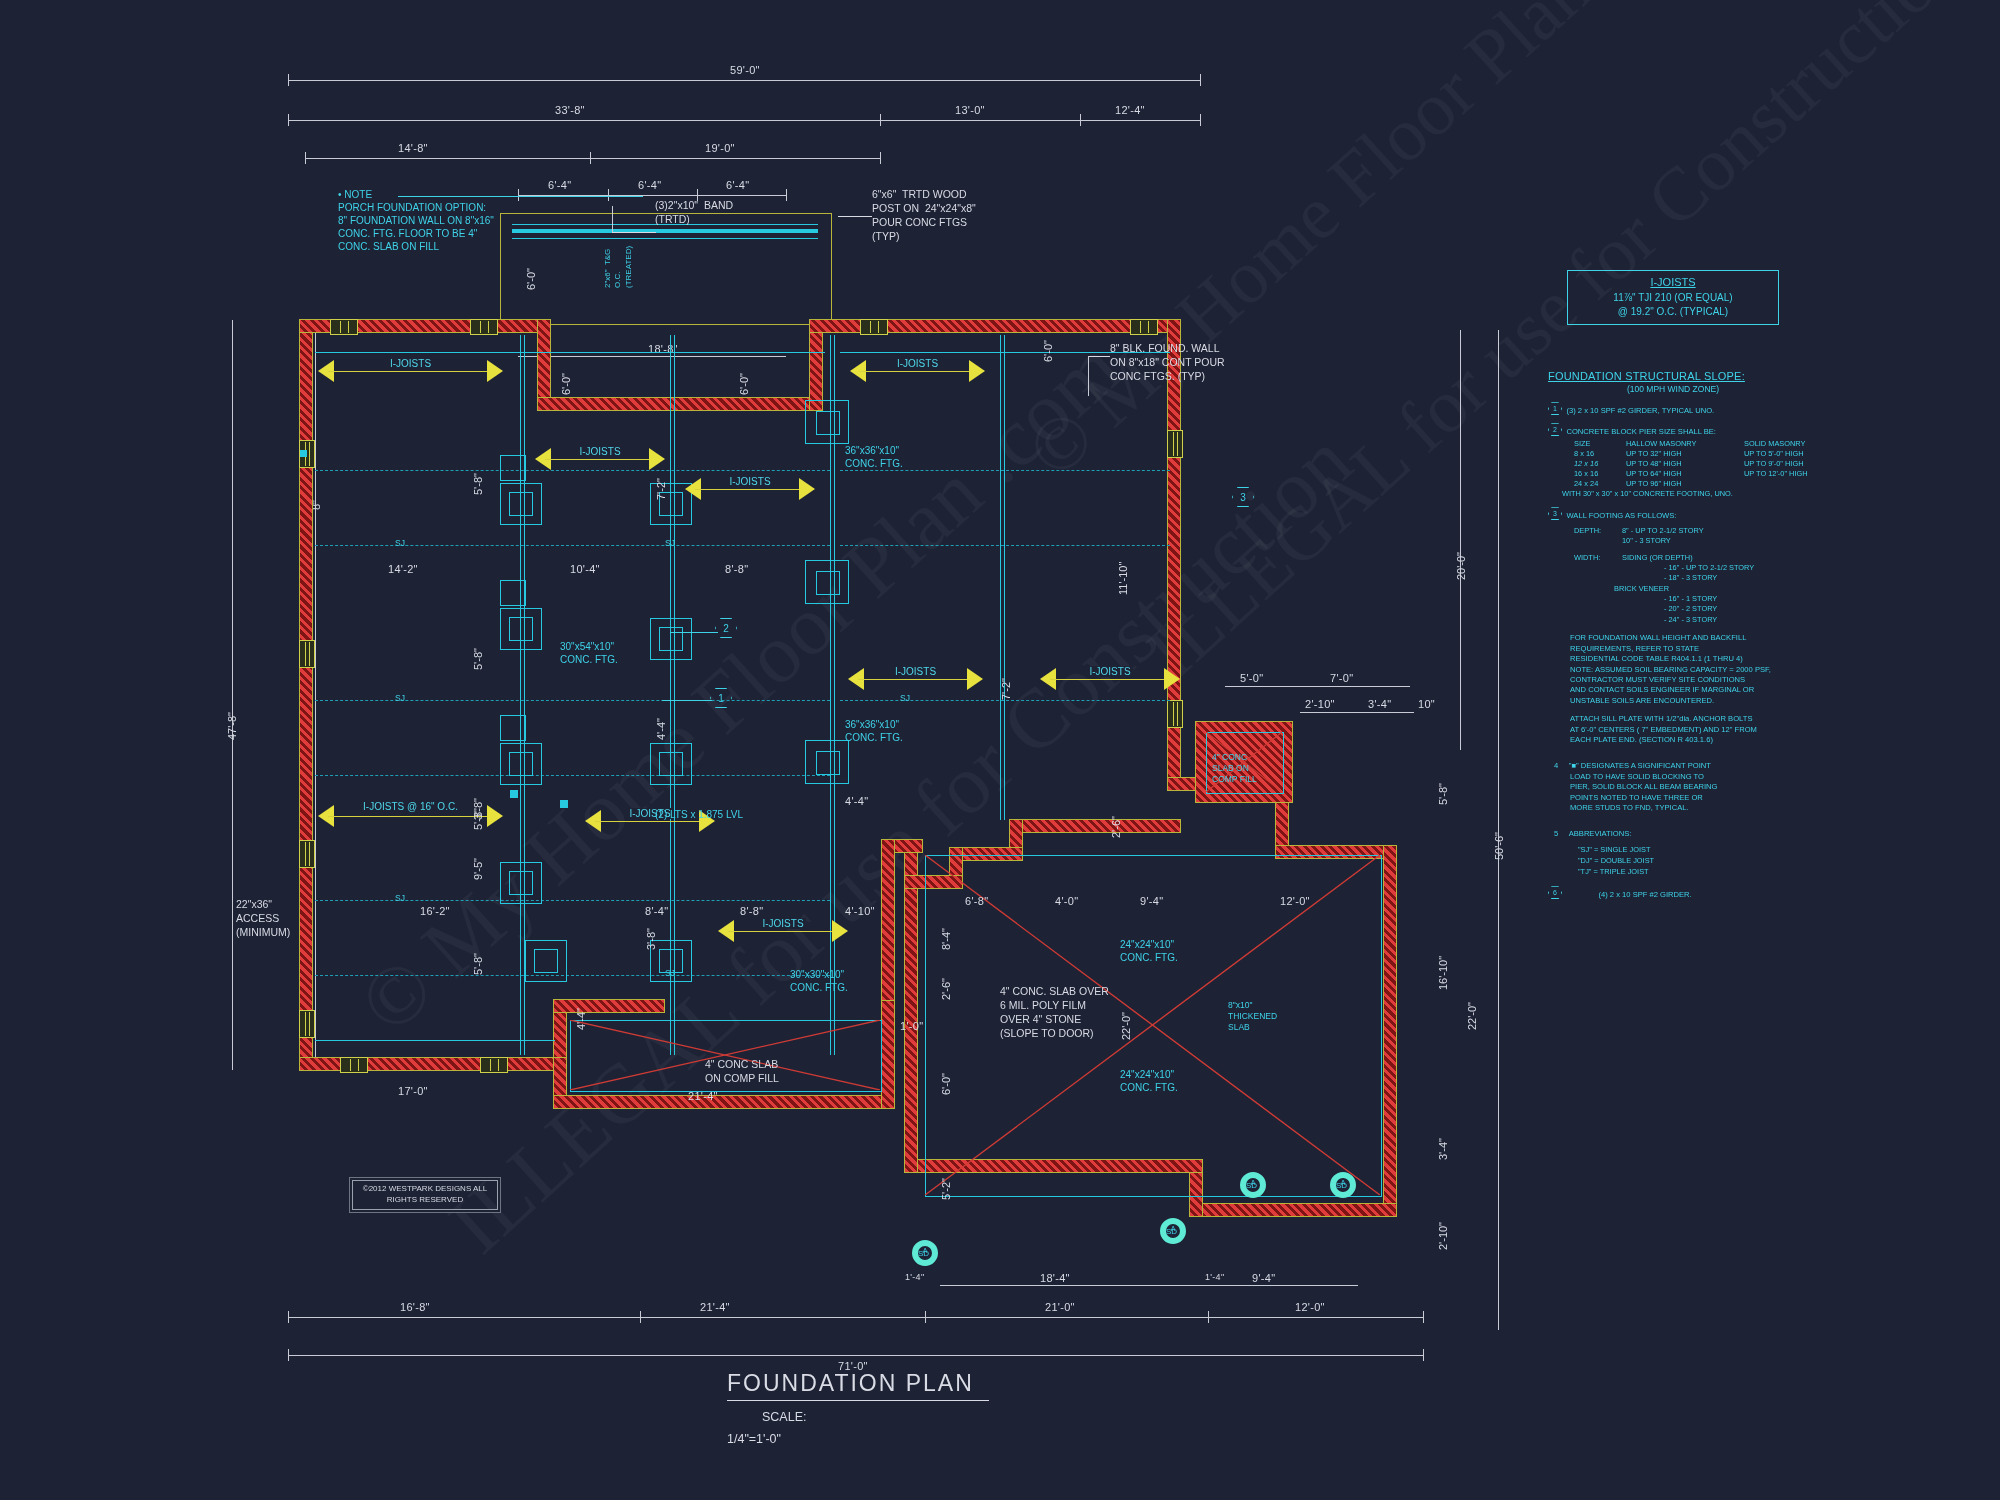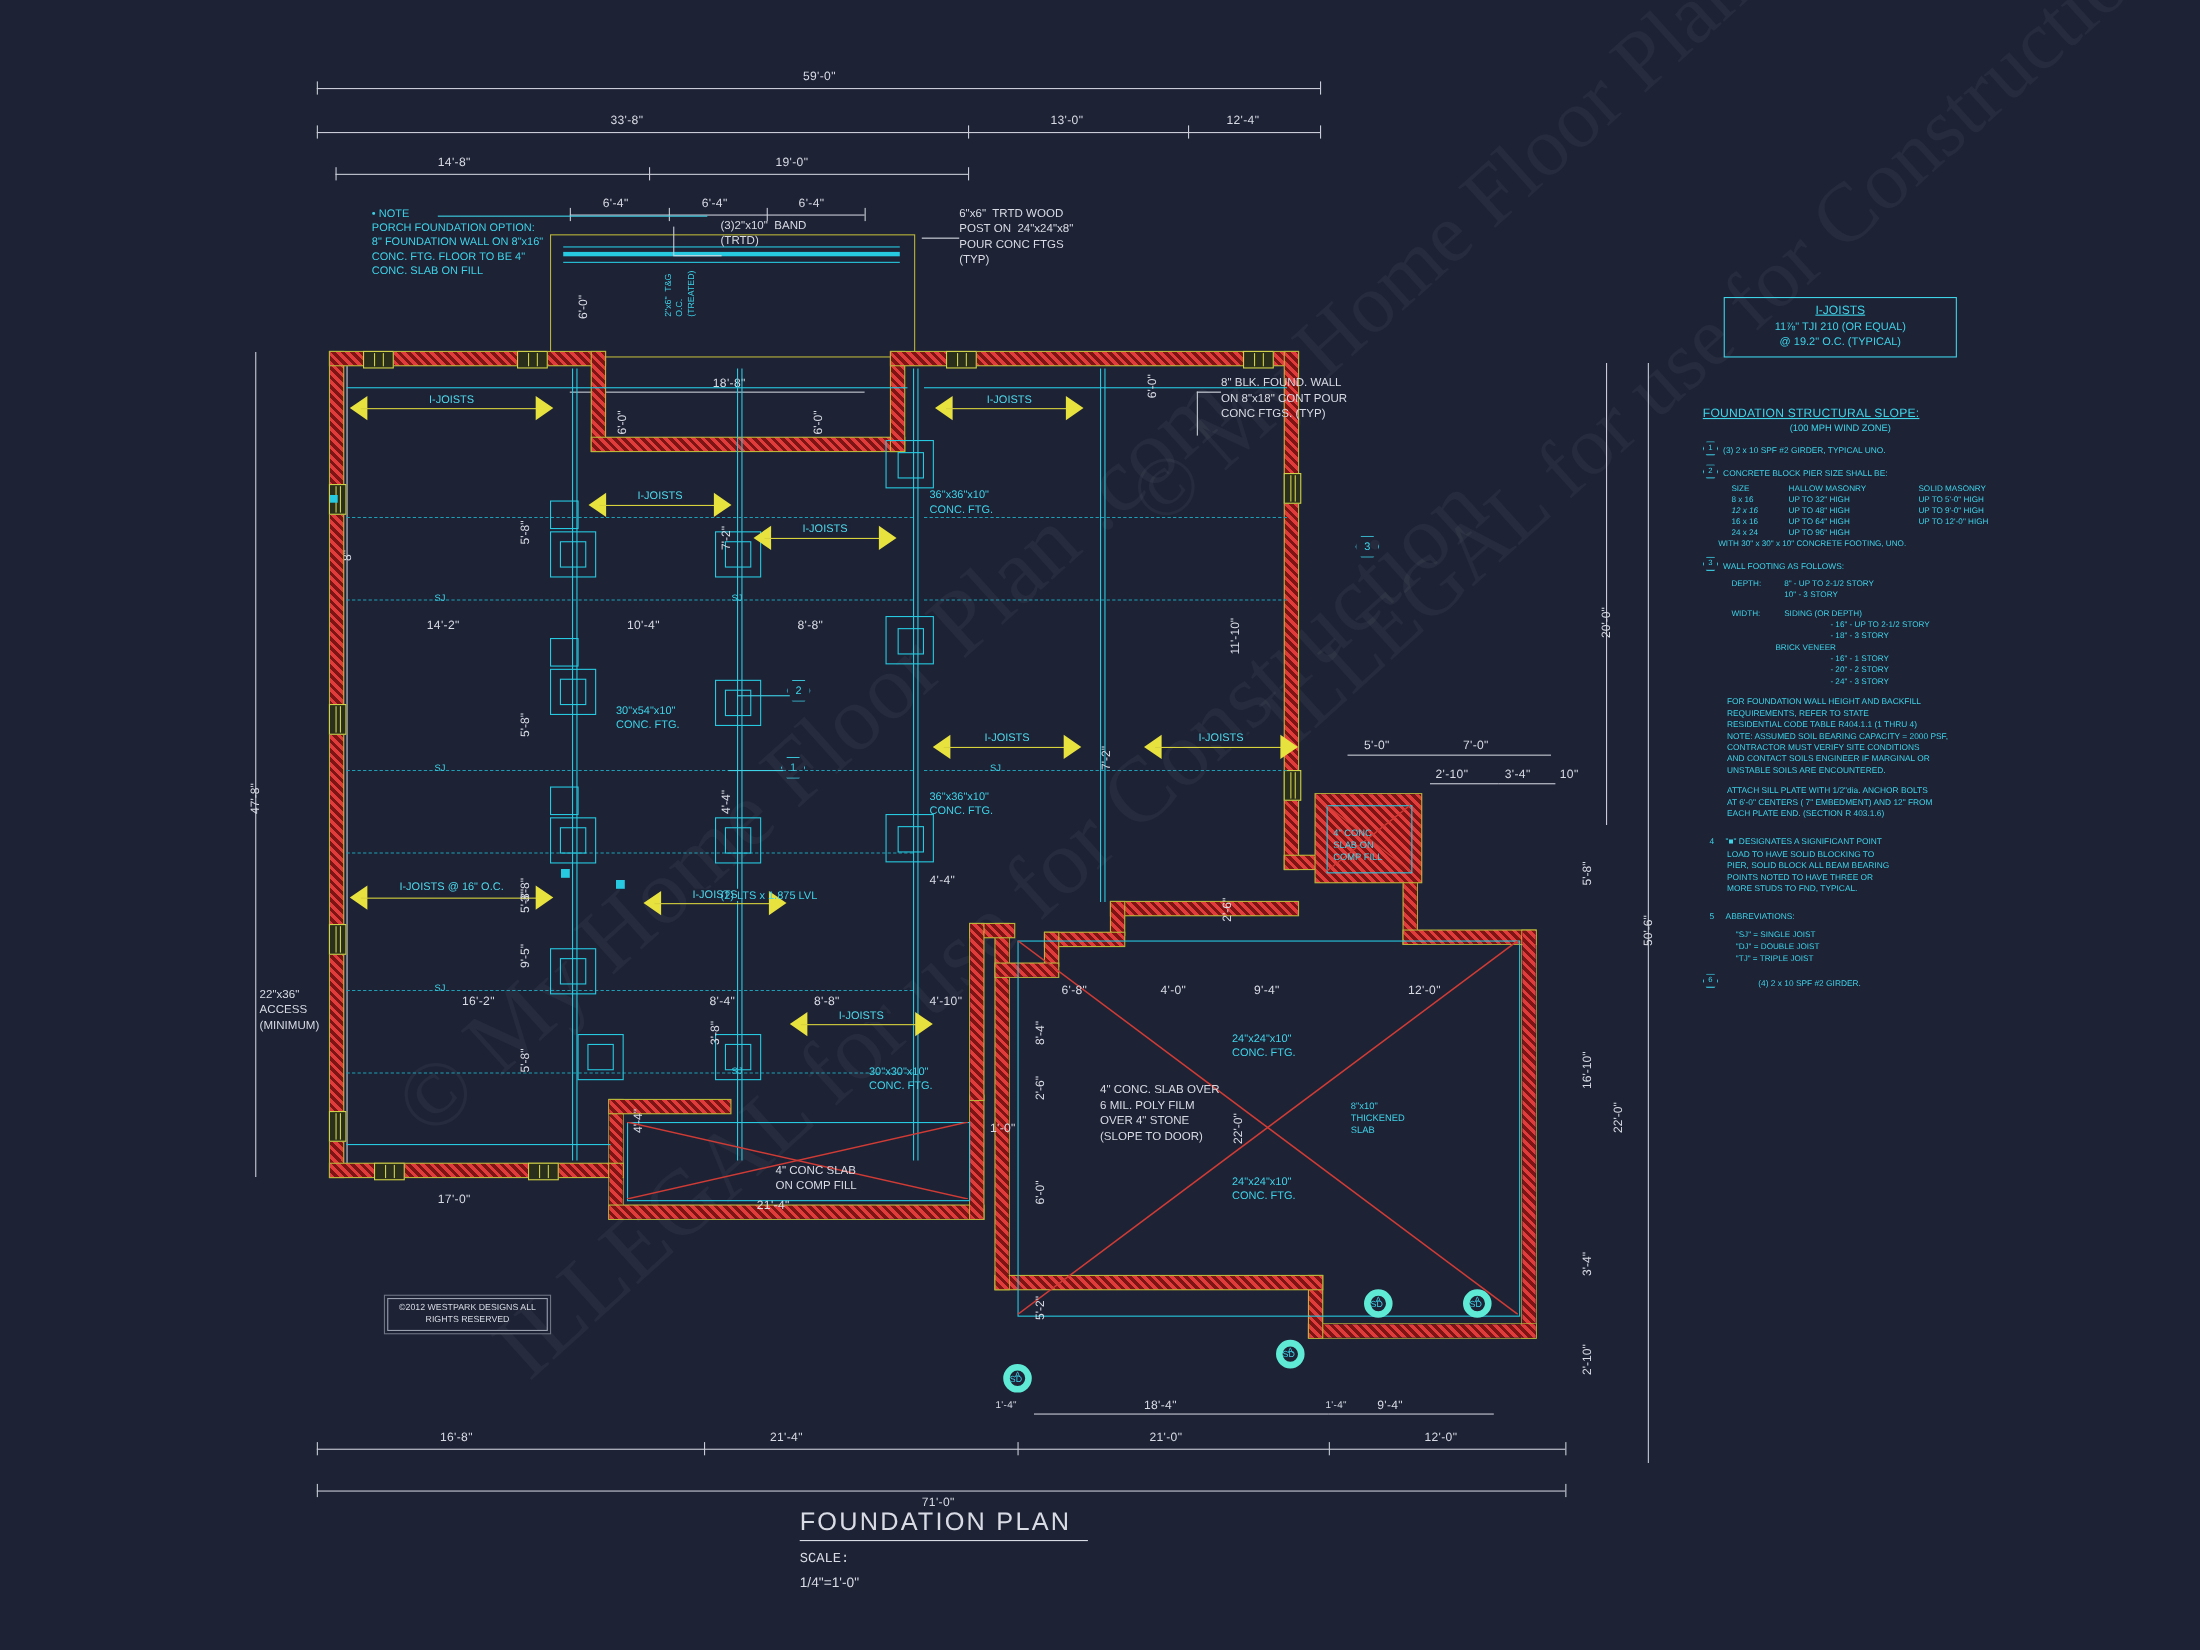--- a/index.html
+++ b/index.html
@@ -631,16 +631,16 @@
       <span class="hexc" style="position:relative;display:inline-flex;width:14px;height:13px;font-size:7px;vertical-align:middle;">6</span>
       <span style="color:#3fd3e8;font-size:7.6px;margin-left:32px;">(4) 2 x 10 SPF #2 GIRDER.</span>
     </div>
   </div>
 
   <div class="cpbox" style="left:352px;top:1180px;width:130px;">©2012  WESTPARK DESIGNS ALL
 RIGHTS RESERVED</div>
 
   <div class="title" style="left:727px;top:1370px;">FOUNDATION  PLAN</div>
   <div class="titleU" style="left:727px;top:1400px;width:262px;"></div>
-  <div class="subtitle" style="left:727px;top:1408px;font-family:Liberation Mono, monospace;">SCALE:</div>
+  <div class="subtitle" style="left:762px;top:1408px;">SCALE:</div>
   <div class="subtitle" style="left:727px;top:1430px;">1/4"=1'-0"</div>
 
 </div>
 
 </body></html>

